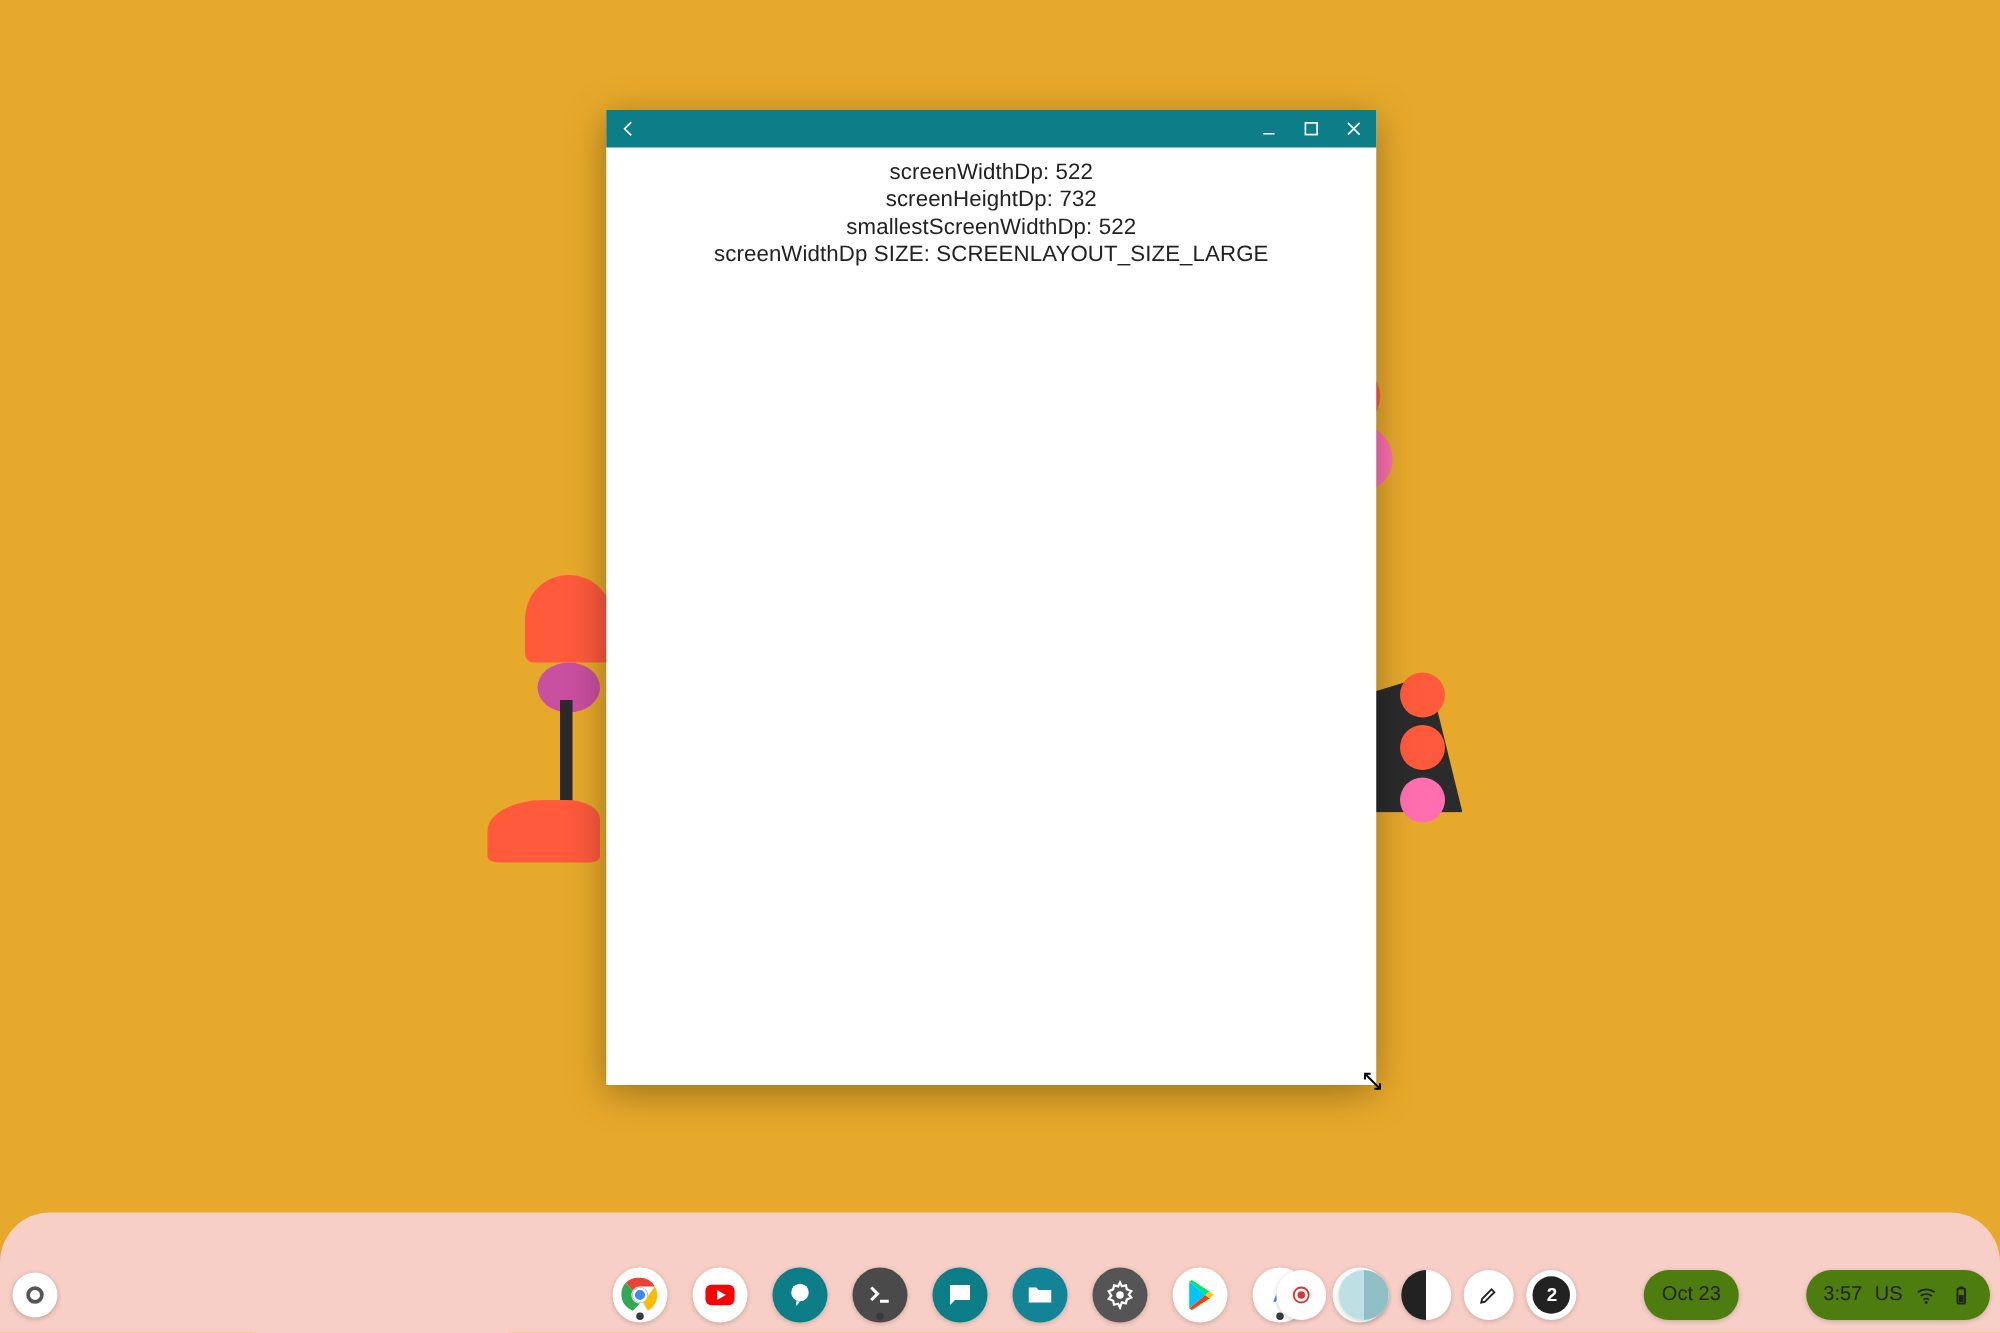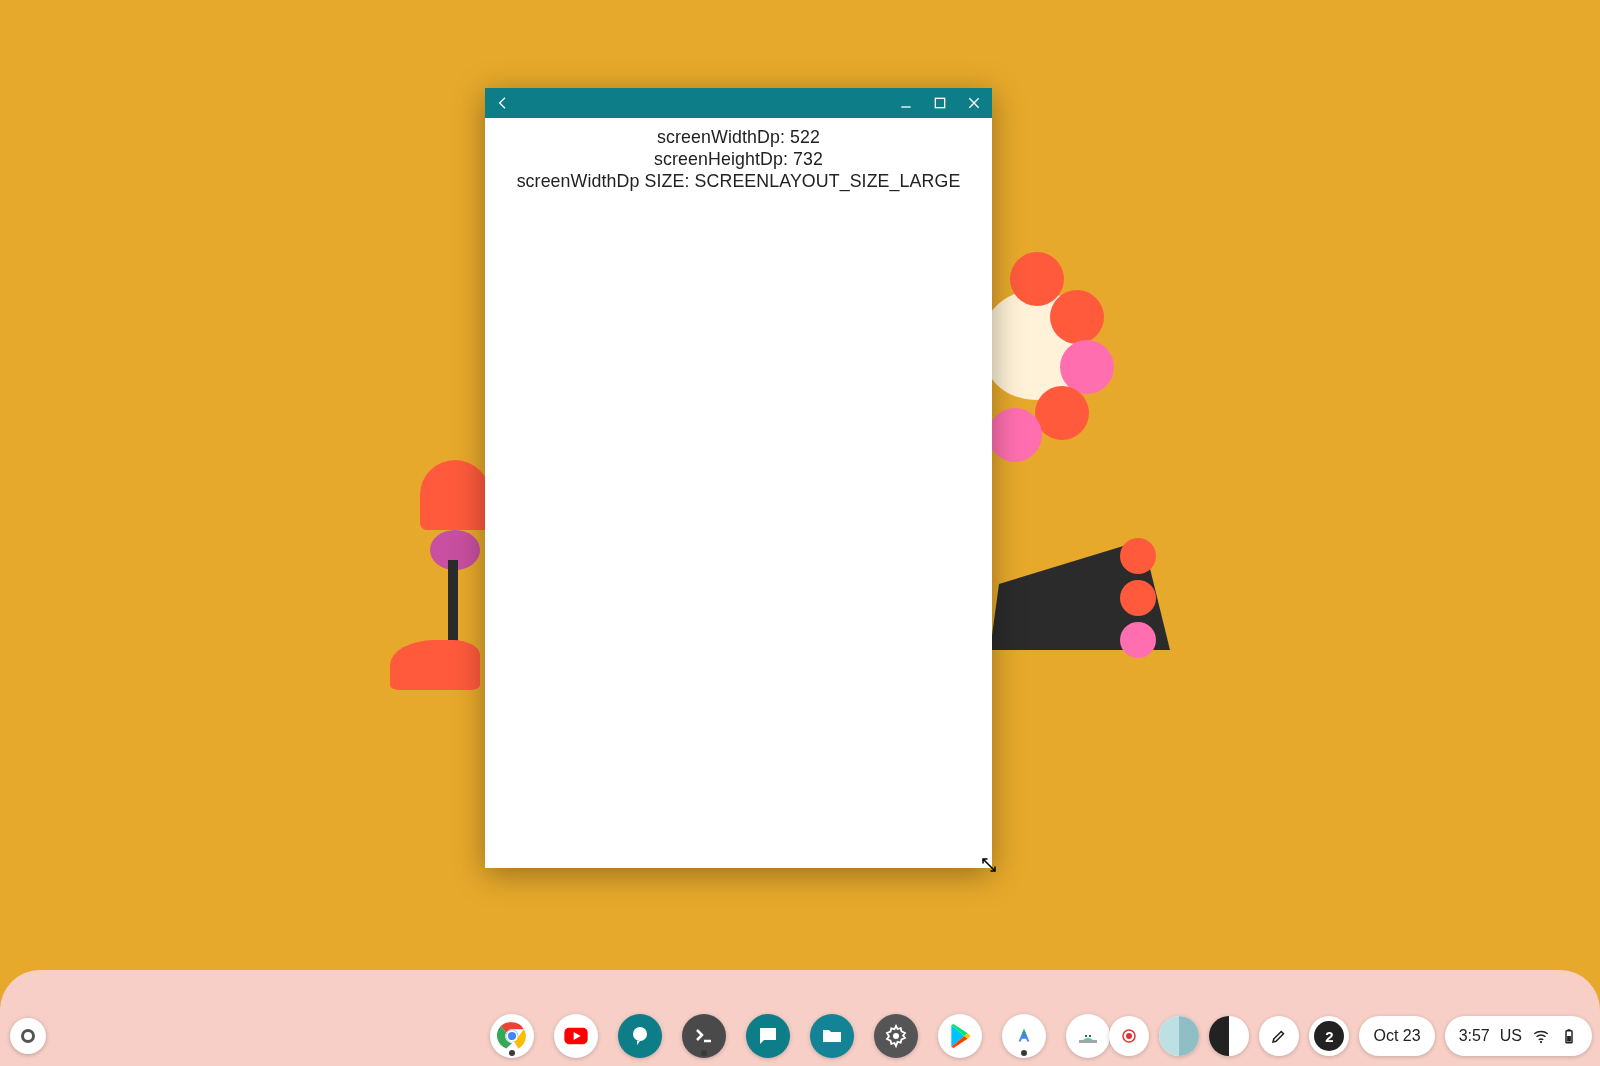--- a/index.html
+++ b/index.html
@@ -49,21 +49,21 @@
     .shelf-rounded {
       position: absolute; left: 0; right: 0; bottom: 0; height: 96px;
       background: #f7cfc7;
       border-radius: 40px 40px 0 0;
     }
 
     
     .app-window {
       position: absolute;
       left: 485px; top: 88px;
-      width: 507px; height: 780px;
+      width: 616px; height: 780px;
       background: #ffffff;
       box-shadow: 0 6px 30px rgba(0,0,0,.35);
     }
     .titlebar {
       height: 30px; background: #0d7d87;
       display: flex; align-items: center; justify-content: space-between;
       padding: 0 8px;
     }
     .tb-left, .tb-right { display:flex; gap:14px; align-items:center; }
     .tb-btn { width: 20px; height: 20px; display:flex; align-items:center; justify-content:center; color:#fff; cursor:pointer; }
@@ -85,21 +85,21 @@
     .resize-handle svg{width:18px;height:18px}
 
     
     .shelf { position:absolute; left:0; right:0; bottom:0; height:60px; display:flex; align-items:center; justify-content:center; gap:18px; }
     .shelf-left { position:absolute; left:10px; bottom:12px; width:36px; height:36px; border-radius:50%; background:#fff; display:flex; align-items:center; justify-content:center; box-shadow:0 1px 4px rgba(0,0,0,.25); cursor:pointer;}
     .launcher-dot{width:14px;height:14px;border:3px solid #555;border-radius:50%}
     .shelf-center{display:flex; gap:20px; align-items:center;}
     .app-icon{ width:44px; height:44px; border-radius:50%; background:#fff; display:flex; align-items:center; justify-content:center; box-shadow:0 1px 4px rgba(0,0,0,.2); cursor:pointer; position:relative;}
 
     .status-area{position:absolute; right:8px; bottom:10px; display:flex; gap:10px; align-items:center;}
-    .pill{ background:#ffffff; border-radius:22px; height:40px; padding:0 14px; display:flex; align-items:center; gap:10px; box-shadow:0 1px 4px rgba(0,0,0,.2);}
+    .pill{ background:#4d7c0f; border-radius:22px; height:40px; padding:0 14px; display:flex; align-items:center; gap:10px; box-shadow:0 1px 4px rgba(0,0,0,.2);margin-left:44px;}
     .status-icon{width:40px;height:40px;border-radius:50%;background:#fff;display:flex;align-items:center;justify-content:center;box-shadow:0 1px 4px rgba(0,0,0,.2);cursor:pointer;}
     .badge-circle{width:30px;height:30px;border-radius:50%;background:#222;color:#fff;font-size:15px;font-weight:600;display:flex;align-items:center;justify-content:center;}
     .status-text{font-size:16px;color:#222}
     .kbd-text{font-size:16px;color:#222}
     .mini-svg{width:18px;height:18px;stroke:#222;stroke-width:2;fill:none}
 
     .running-indicator{position:absolute; bottom:2px; left:50%; transform:translateX(-50%); width:6px; height:6px; border-radius:50%; background:#3a3a3a;}
   </style>
 </head>
 <body>
@@ -152,20 +152,23 @@
     </div>
 
     <div class="window-body">
       <div class="row">
         <span>screenWidthDp</span>: <span>522</span>
       </div>
       <div class="row">
         <span>screenHeightDp</span>: <span>732</span>
       </div>
       <div class="row">
+        <span>smallestScreenWidthDp</span>: <span>522</span>
+      </div>
+      <div class="row">
         <span>screenWidthDp SIZE</span>: <span>SCREENLAYOUT_SIZE_LARGE</span>
       </div>
     </div>
 
     <div class="resize-handle">
       <svg viewBox="0 0 24 24">
           <path d="M4 4 L20 20 M14 20 L20 20 L20 14 M4 10 L4 4 L10 4" stroke="#000" stroke-width="2" fill="none"></path>
         </svg>
     </div>
   </div>

